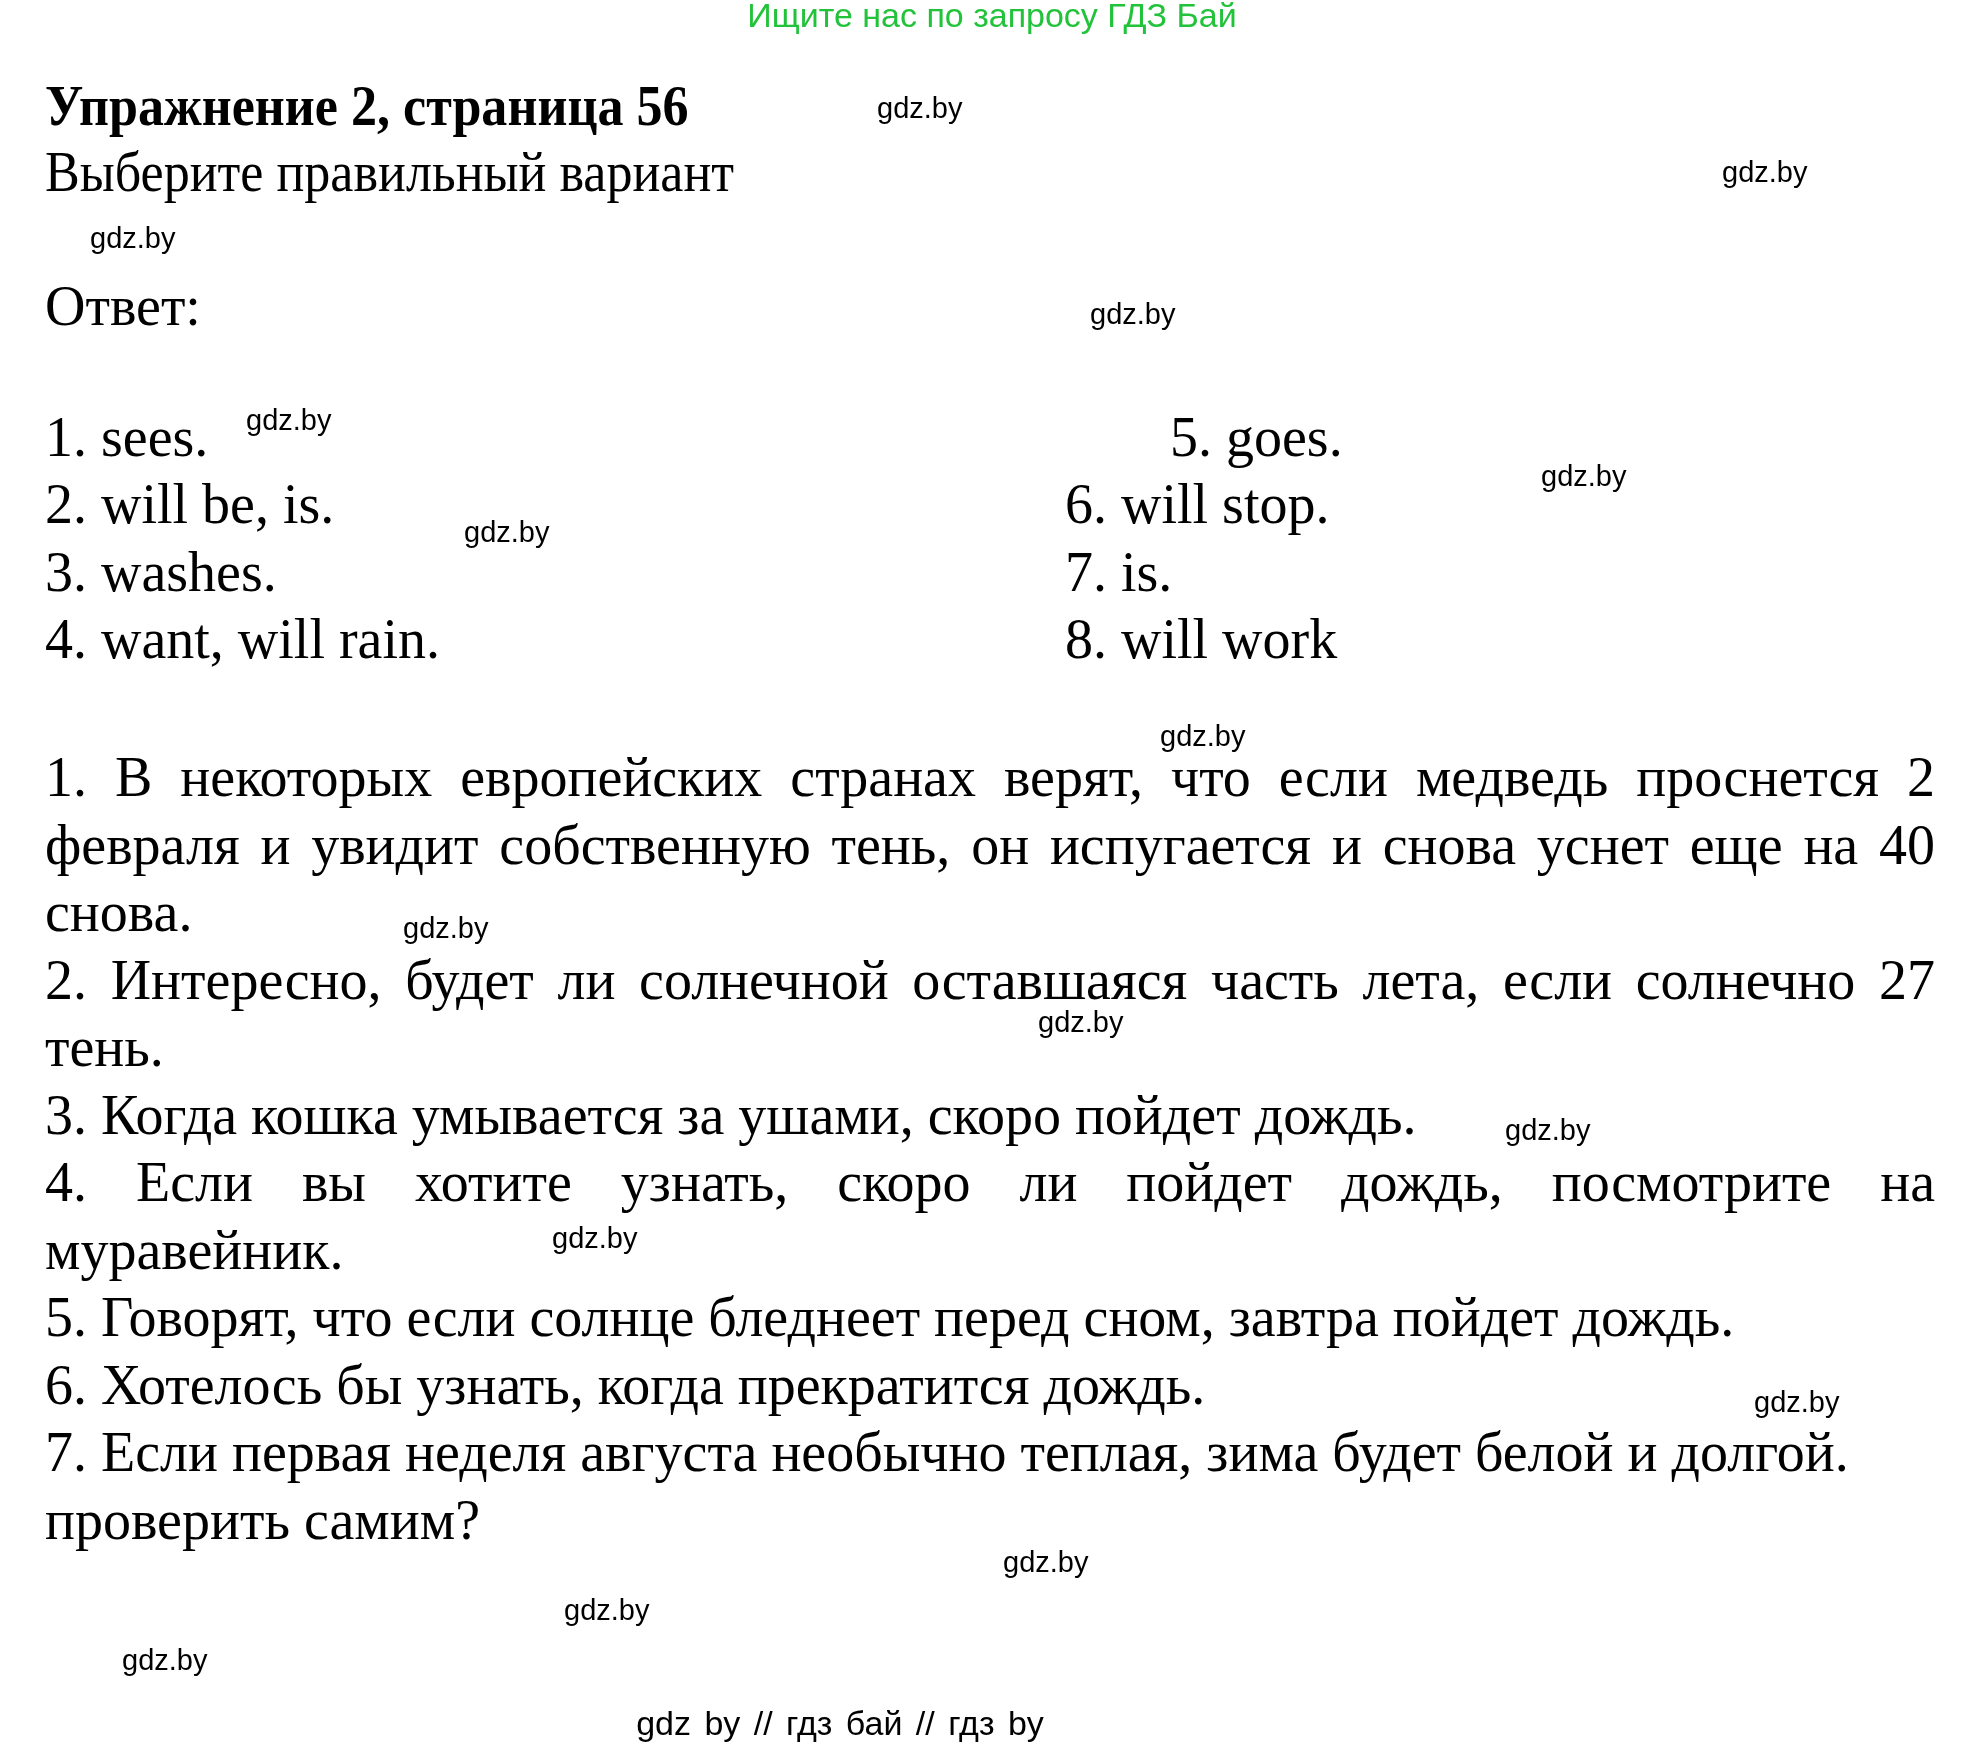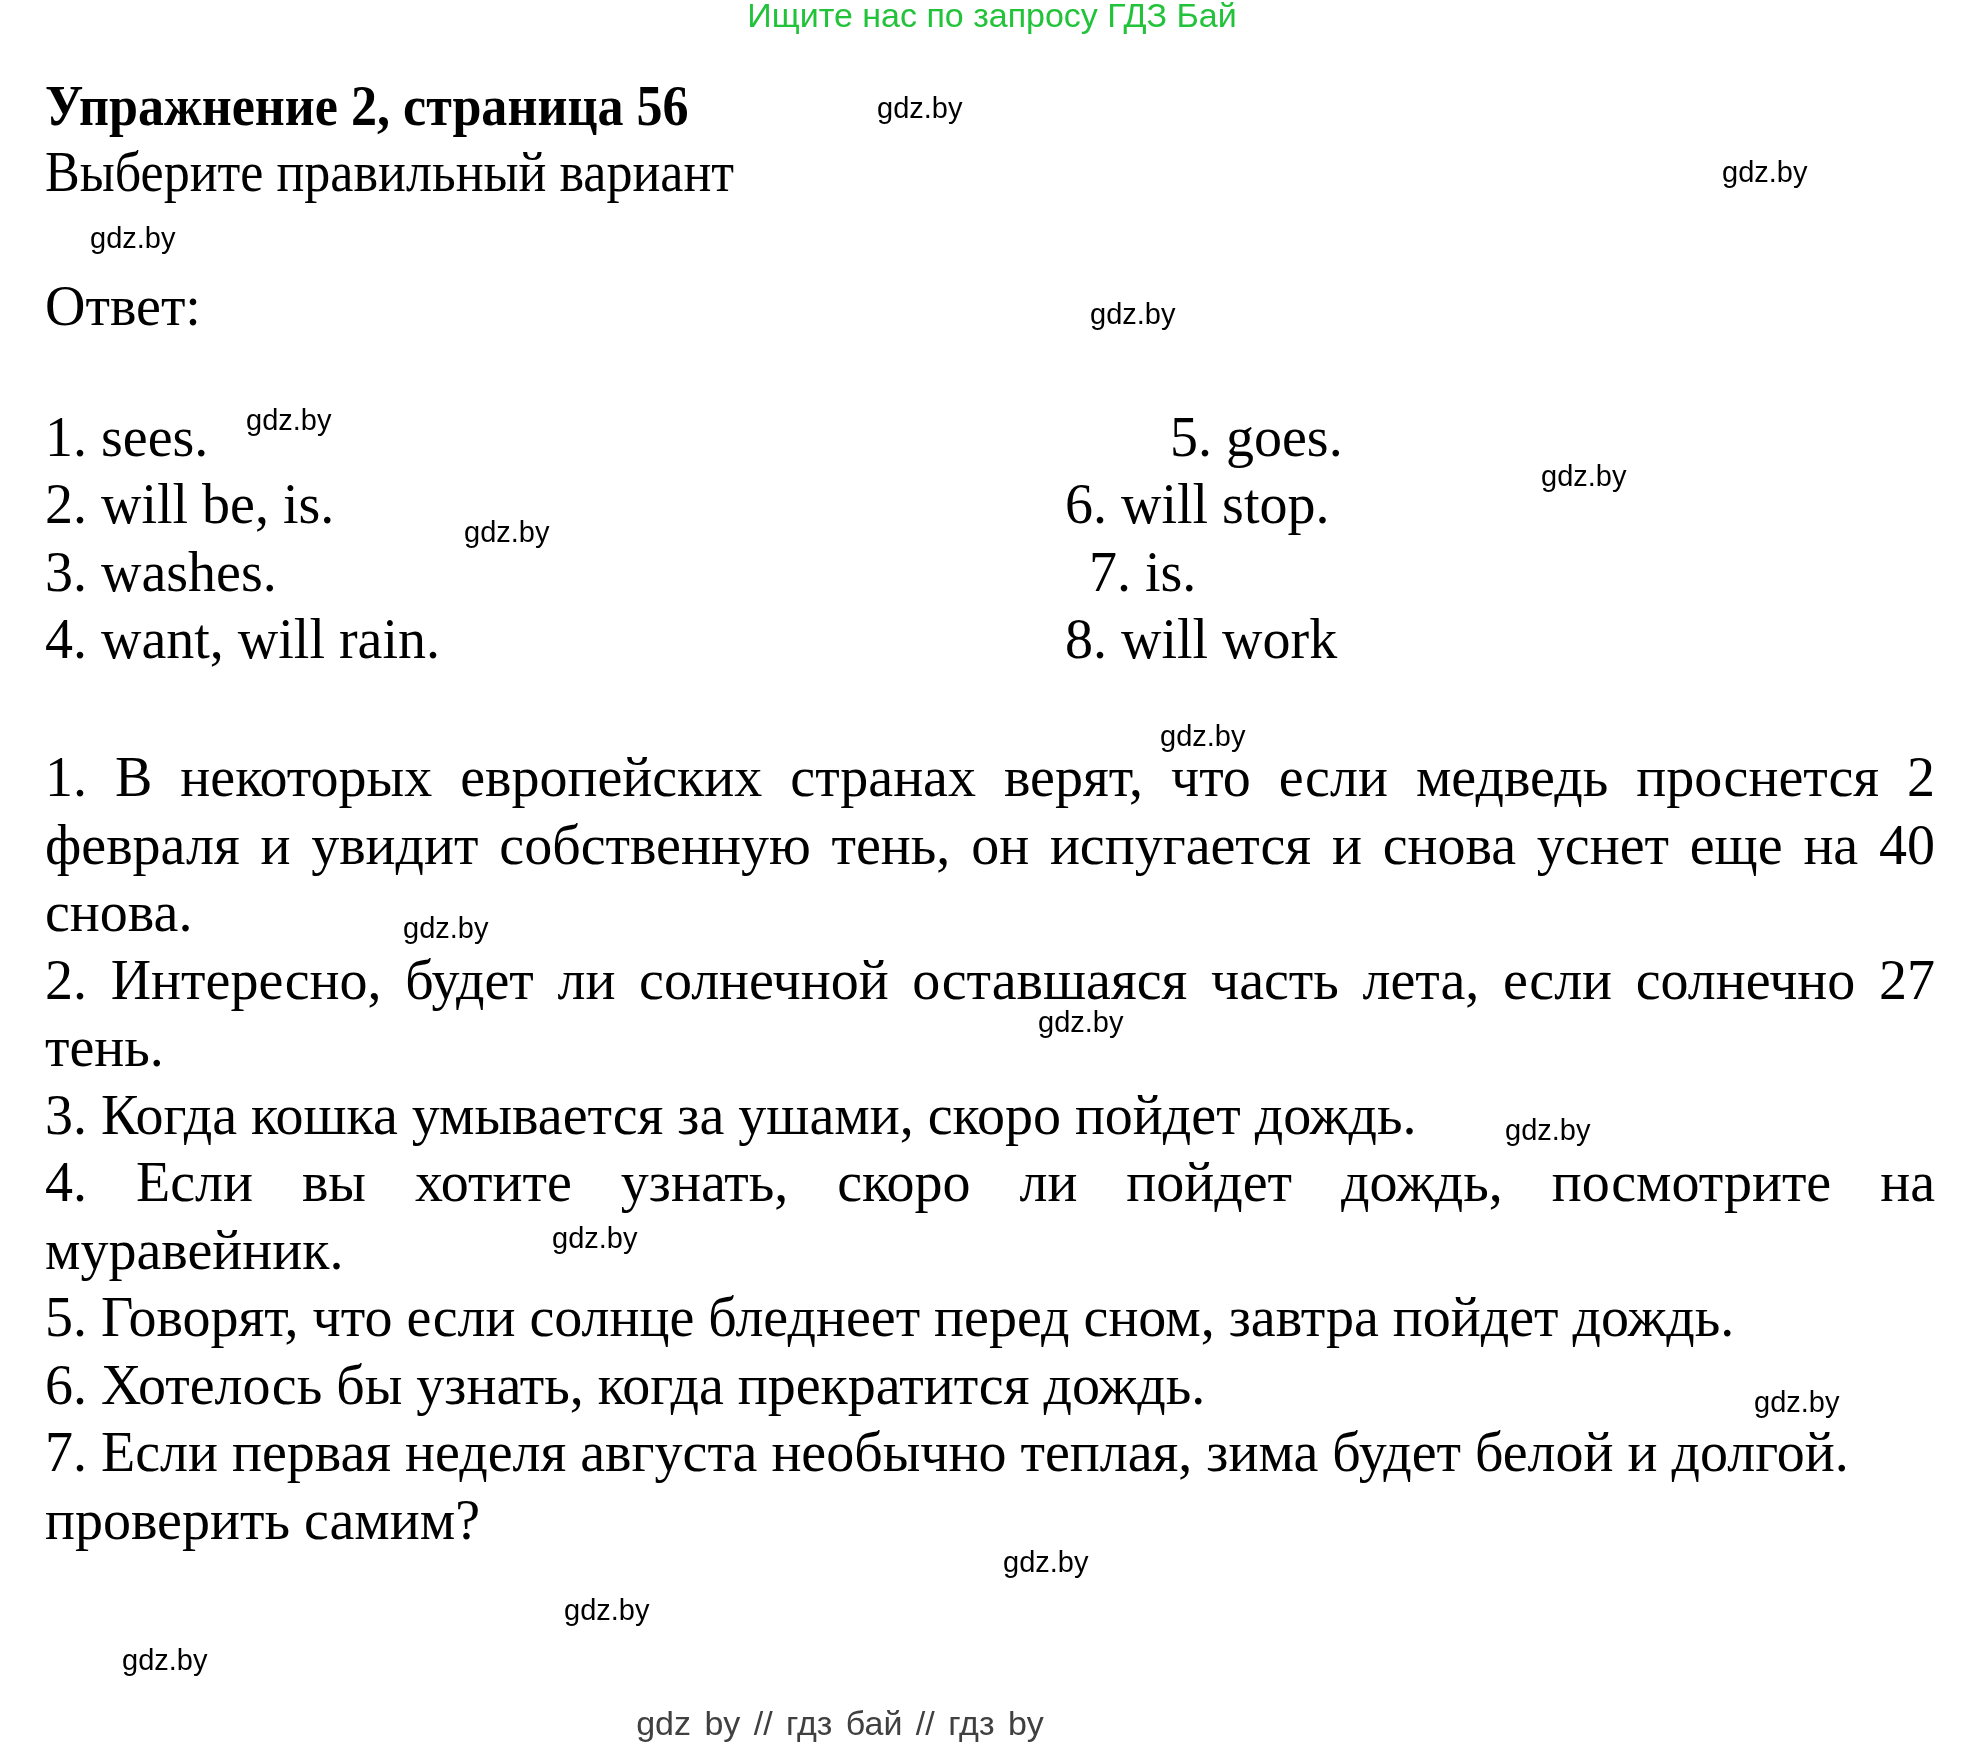--- a/index.html
+++ b/index.html
@@ -6,39 +6,39 @@
   body { width:1984px; height:1747px; position:relative; overflow:hidden; font-family:"Liberation Serif", serif; color:#000; }
   .banner { position:absolute; top:-4px; left:0; width:1984px; text-align:center; font-family:"Liberation Sans", sans-serif; font-size:34px; color:#22c33a; }
   .wm { position:absolute; font-family:"Liberation Sans", sans-serif; font-size:29px; color:#000000; }
   .title { position:absolute; left:45px; top:74px; font-size:56px; font-weight:bold; transform:scaleX(0.93); transform-origin:left top; white-space:nowrap; }
   .subtitle { position:absolute; left:45px; top:140px; font-size:56px; transform:scaleX(0.93); transform-origin:left top; white-space:nowrap; }
   .answer-label { position:absolute; left:45px; top:274px; font-size:56px; white-space:nowrap; }
   .ans { position:absolute; font-size:56px; white-space:nowrap; }
   .para { position:absolute; left:45px; width:1890px; font-size:56px; line-height:67.5px; text-align:justify; }
   .line { display:block; white-space:nowrap; height:67.5px; overflow:visible; }
   .line.just { text-align:justify; text-align-last:justify; white-space:normal; }
-  .footer { position:absolute; top:1704px; left:0; width:1680px; text-align:center; font-family:"Liberation Sans", sans-serif; font-size:34px; color:#404040; word-spacing:4px; }
+  .footer { position:absolute; top:1704px; left:0; width:1680px; text-align:center; font-family:"Liberation Sans", sans-serif; font-size:34px; color:#000000; word-spacing:4px; }
 </style>
 </head>
 <body>
 
 <div class="banner">Ищите нас по запросу ГДЗ Бай</div>
 
 <div class="title">Упражнение 2, страница 56</div>
 <div class="subtitle">Выберите правильный вариант</div>
 <div class="answer-label">Ответ:</div>
 
 <div class="ans" style="left:45px;top:405px;"><span>1.</span> <span>sees.</span></div>
 <div class="ans" style="left:45px;top:472px;"><span>2.</span> <span>will be, is.</span></div>
 <div class="ans" style="left:45px;top:540px;"><span>3.</span> <span>washes.</span></div>
 <div class="ans" style="left:45px;top:607px;"><span>4.</span> <span>want, will rain.</span></div>
 
 <div class="ans" style="left:1122px;top:405px;margin-left:48px;"><span>5.</span> <span>goes.</span></div>
 <div class="ans" style="left:1065px;top:472px;"><span>6.</span> <span>will stop.</span></div>
-<div class="ans" style="left:1065px;top:540px;margin-left:24px;"><span>7.</span> <span>is.</span></div>
+<div class="ans" style="left:1065px;top:540px;"><span>7.</span> <span>is.</span></div>
 <div class="ans" style="left:1065px;top:607px;"><span>8.</span> <span>will work</span></div>
 
 <div class="para" style="top:744px;">
   <span class="line just">1. В некоторых европейских странах верят, что если медведь проснется 2</span>
   <span class="line just">февраля и увидит собственную тень, он испугается и снова уснет еще на 40</span>
   <span class="line">снова.</span>
   <span class="line just">2. Интересно, будет ли солнечной оставшаяся часть лета, если солнечно 27</span>
   <span class="line">тень.</span>
   <span class="line">3. Когда кошка умывается за ушами, скоро пойдет дождь.</span>
   <span class="line just">4. Если вы хотите узнать, скоро ли пойдет дождь, посмотрите на</span>

